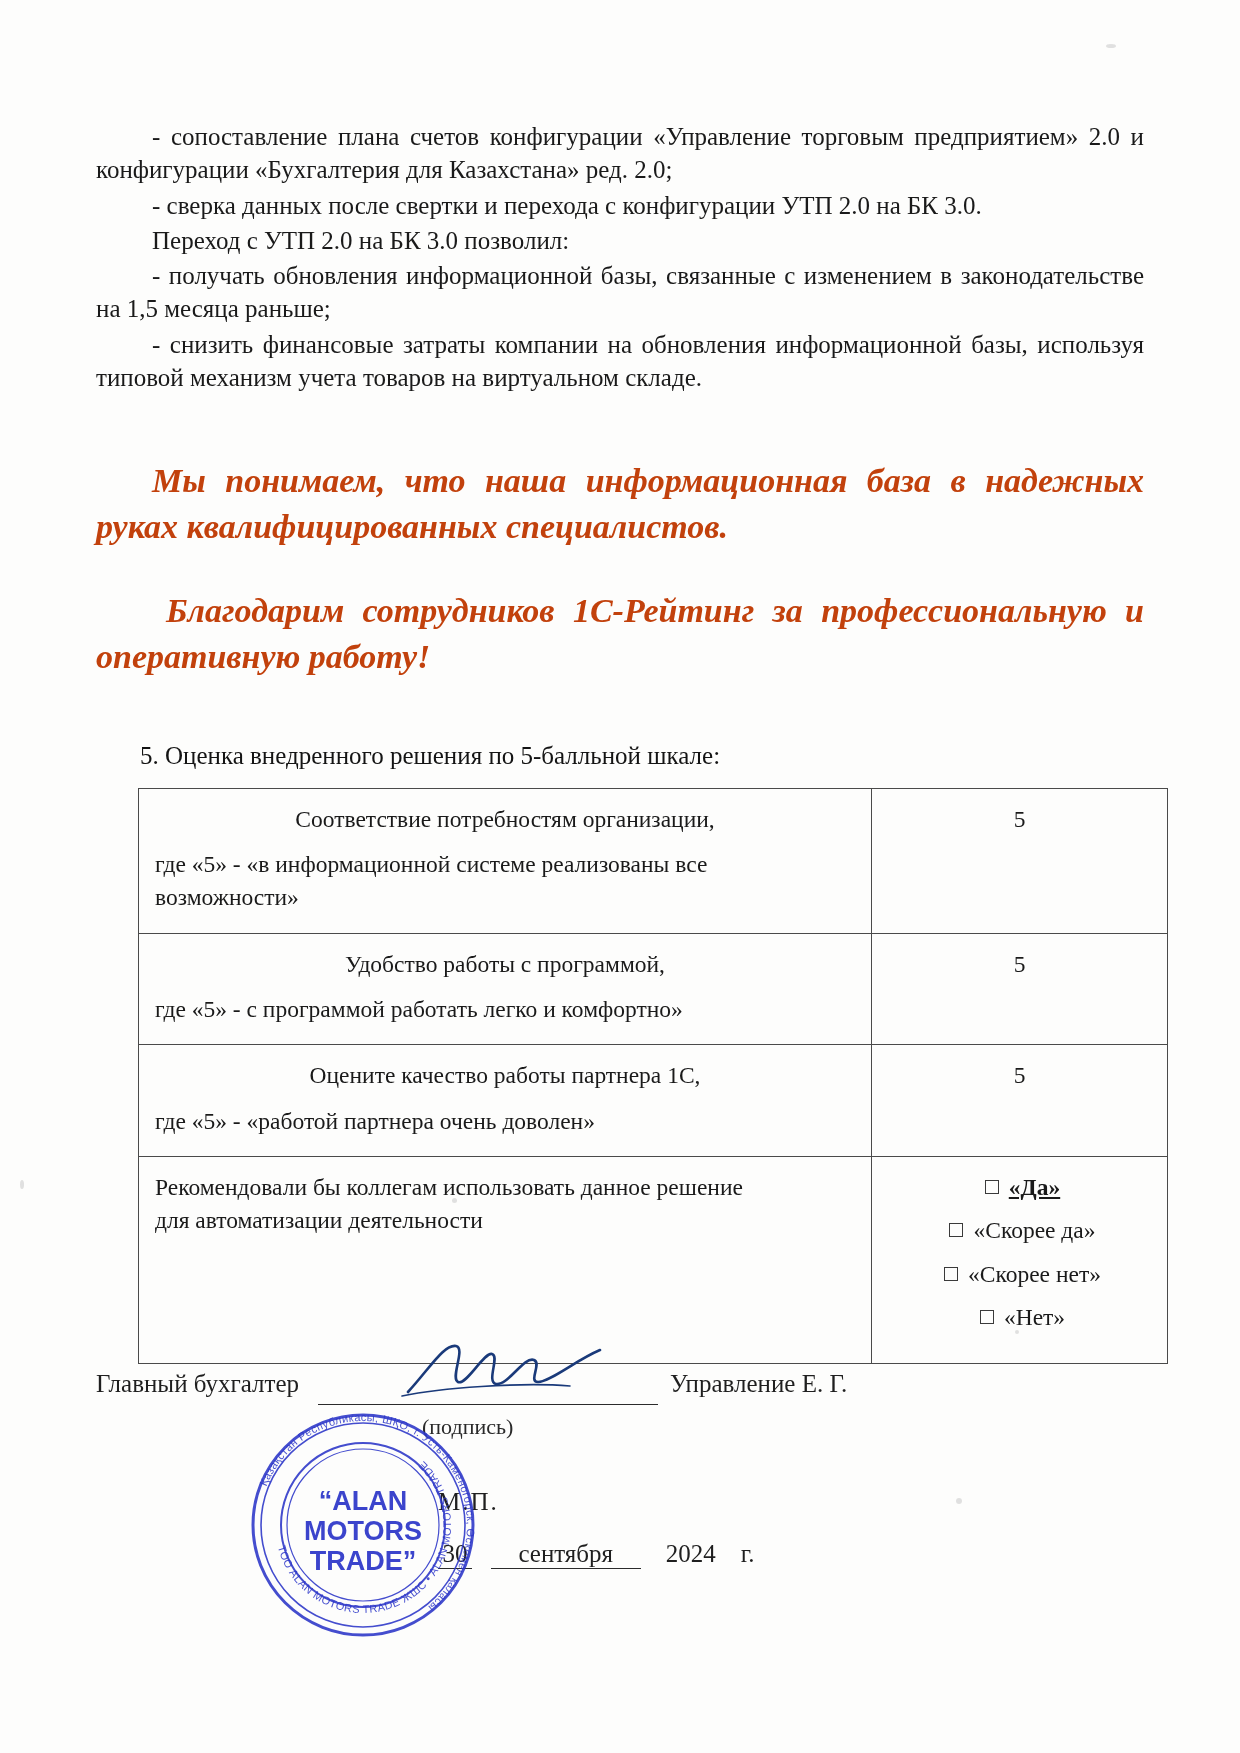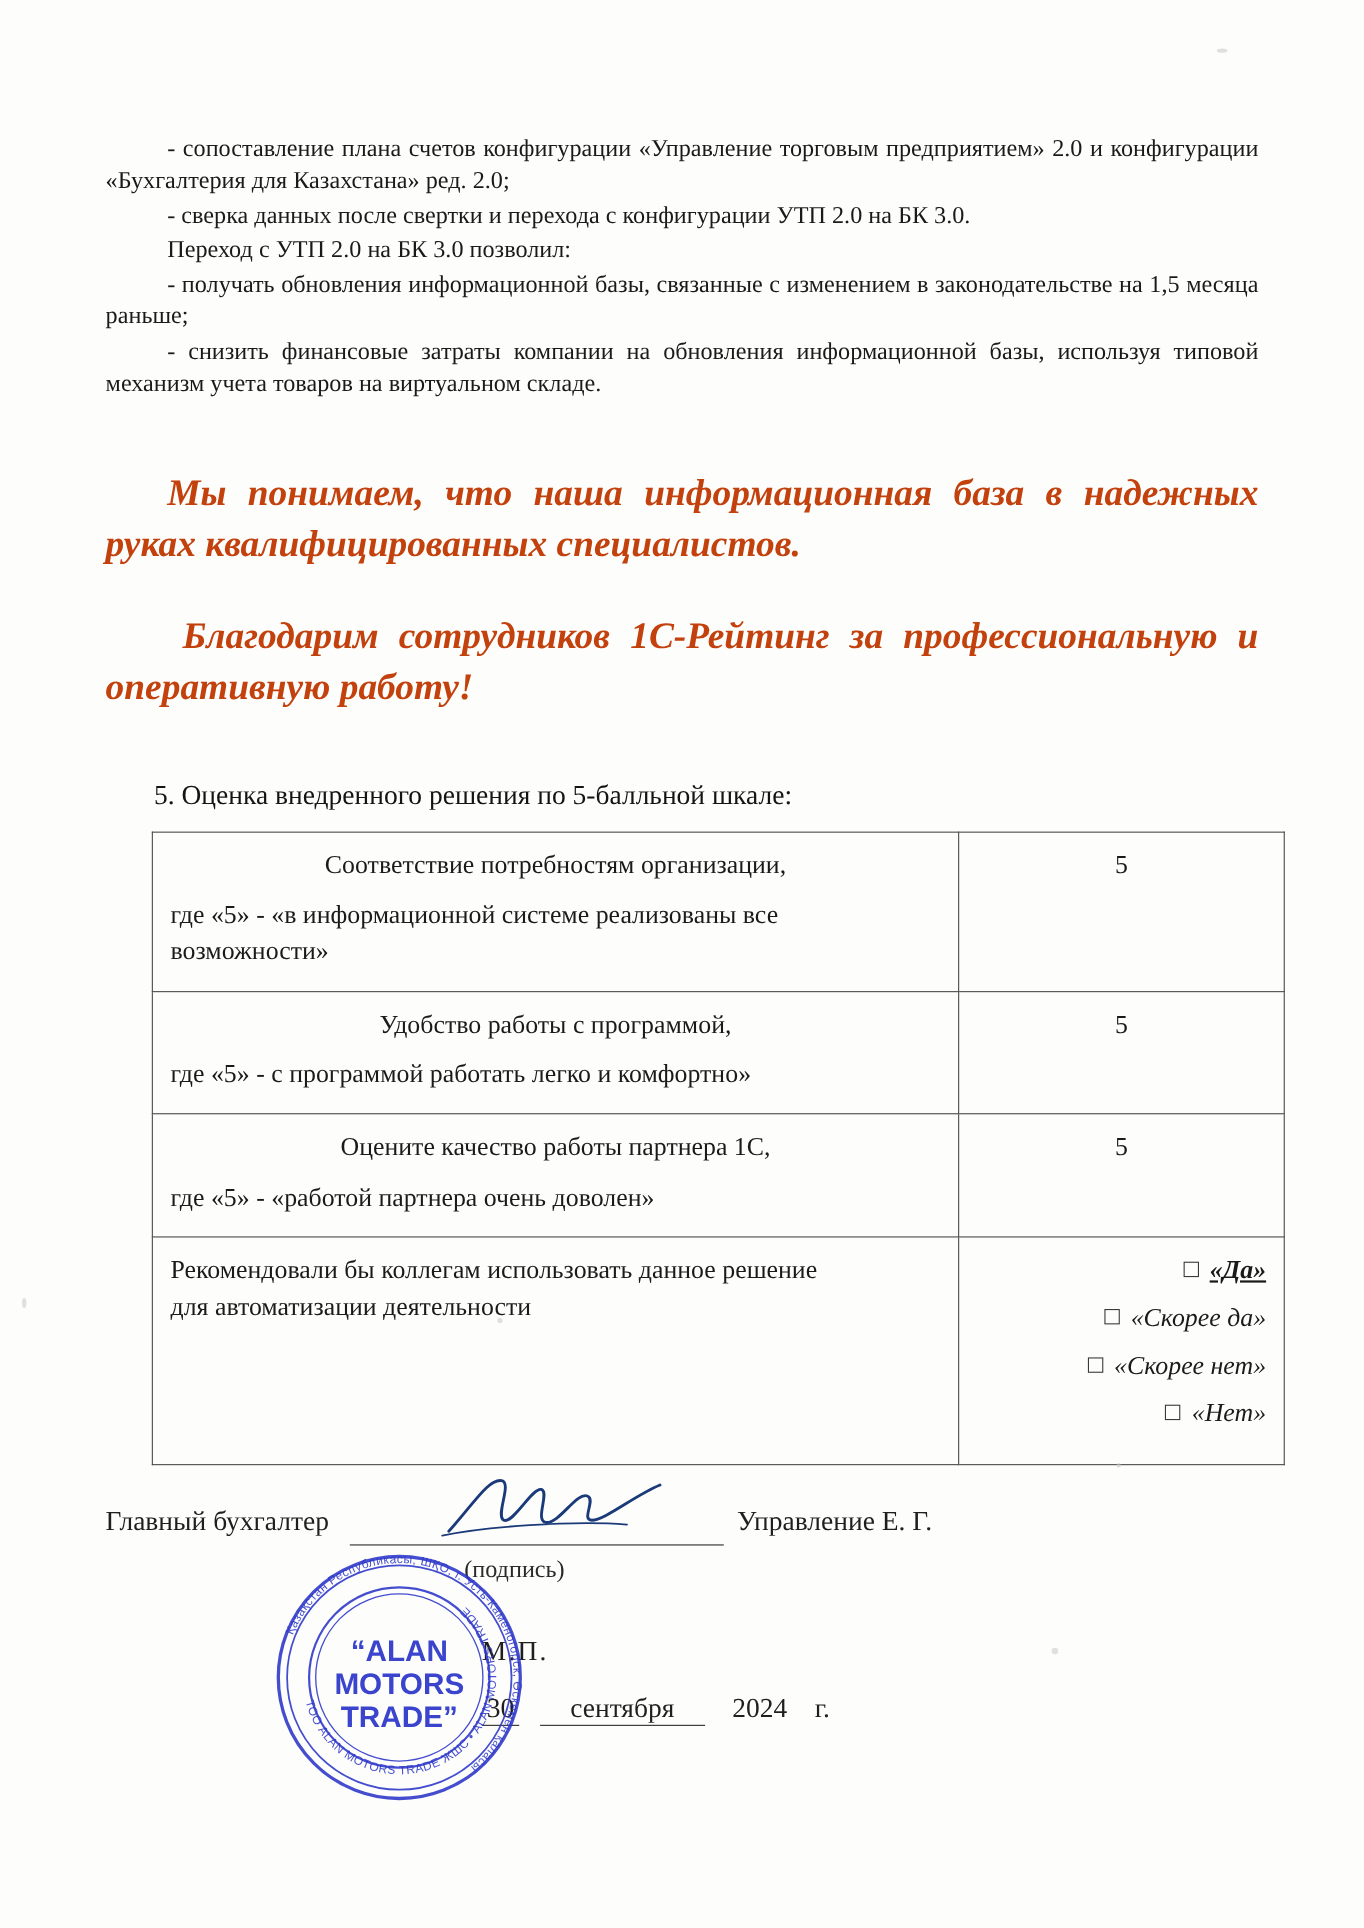--- a/index.html
+++ b/index.html
@@ -17,21 +17,21 @@
     overflow: hidden;
   }
   .content {
     position: absolute;
     left: 96px;
     top: 120px;
     width: 1048px;
   }
   p.body-par {
     margin: 0 0 0 0;
-    font-size: 22px;
+    font-size: 25px;
     line-height: 1.33;
     text-align: justify;
     text-indent: 56px;
     color: #1a1a1a;
   }
   .intro-block p {
     margin-bottom: 2px;
   }
   .spacer-lg { height: 62px; }
 
@@ -72,23 +72,22 @@
     font-size: 23.5px;
     line-height: 1.42;
     color: #1a1a1a;
   }
   td.crit { width: 700px; }
   td.score {
     text-align: center;
     padding-top: 16px;
   }
   td.score.left {
-    text-align: right;
+    text-align: center;
     padding-left: 22px;
-    font-style: italic;
   }
   .crit-line { display: block; }
   .crit-line.first { margin-bottom: 12px; text-align: center; }
   .opt {
     display: block;
     margin-bottom: 10px;
     white-space: nowrap;
   }
   .opt .box {
     display: inline-block;

